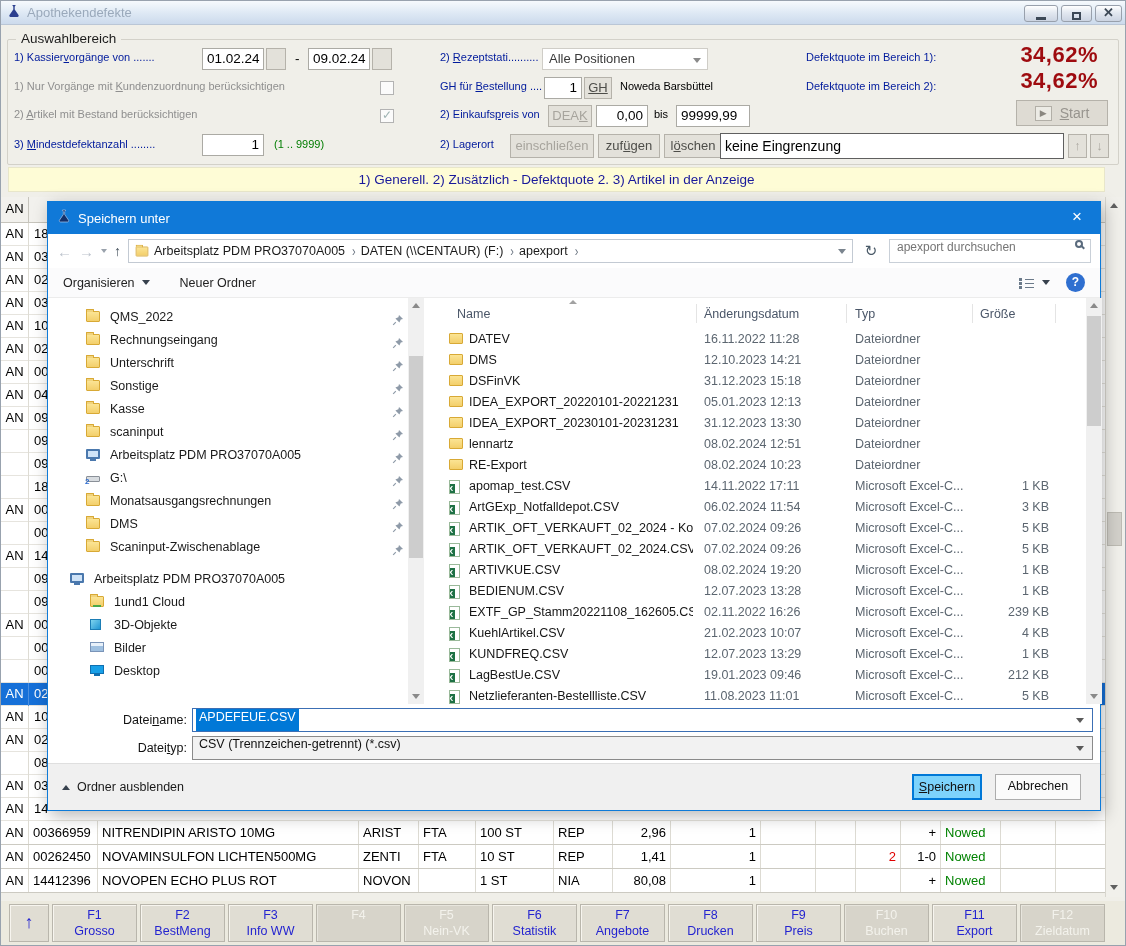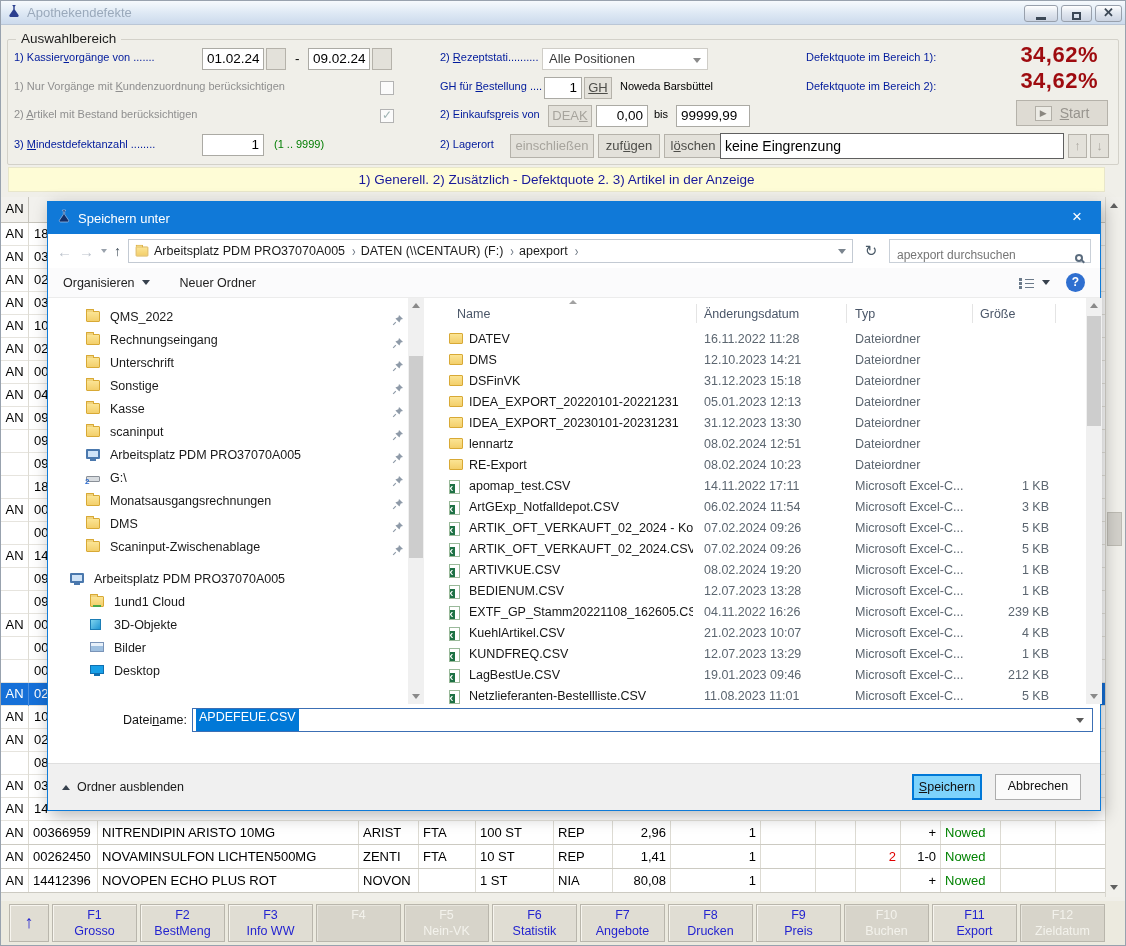--- a/index.html
+++ b/index.html
@@ -94,21 +94,21 @@
   .dlg-close{position:absolute;right:0;top:0;width:46px;height:32px;color:#fff;font-size:17px;text-align:center;line-height:30px}
   .dlg-address{position:absolute;top:32px;left:0;right:0;height:34px;background:#fff;display:flex;align-items:center;padding:0 9px;gap:7px}
   .nav-arrow{color:#bcc3cc;font-size:15px;line-height:1}
   .up-arrow{color:#3e4a56;font-size:14px;line-height:1}
   .mini-caret{width:0;height:0;border-left:3.5px solid transparent;border-right:3.5px solid transparent;border-top:4px solid #9aa2ac}
   .breadcrumb{flex:1;height:24px;border:1px solid #c3cad3;display:flex;align-items:center;padding:0 6px;gap:5px;overflow:hidden}
   .crumb{display:flex;align-items:center;gap:7px;font-size:12.5px;color:#1a1a1a;white-space:nowrap}
   .crumb .sep{color:#6a7480;font-size:11px;transform:scaleY(1.3)}
   .bc-caret{margin-left:auto;width:0;height:0;border-left:4px solid transparent;border-right:4px solid transparent;border-top:5px solid #7a848e}
   .refresh{width:22px;height:24px;color:#4a5a68;font-size:15px;text-align:center;line-height:23px}
-  .searchbox{width:202px;height:24px;border:1px solid #c9d0d8;display:flex;align-items:flex-end;padding:0 7px}
+  .searchbox{width:202px;height:24px;border:1px solid #c9d0d8;display:flex;align-items:flex-start;padding:0 7px}
   .searchbox input{border:none;outline:none;flex:1;font-size:12px;color:#444;background:transparent;font-family:"Liberation Sans",sans-serif}
   .lens{width:8px;height:8px;border:2px solid #5a6b7d;border-radius:50%;position:relative;flex:none}
   .lens::after{content:'';position:absolute;width:5px;height:2px;background:#5a6b7d;transform:rotate(45deg);right:-4px;bottom:-2px}
   .dlg-toolbar{position:absolute;top:66px;left:0;right:0;height:30px;background:#fbfbfc;border-bottom:1px solid #ececec;display:flex;align-items:center;padding:0 15px;gap:30px;font-size:12.5px;color:#222}
   .tb-item{display:flex;align-items:center;gap:7px}
   .tb-caret{width:0;height:0;border-left:4px solid transparent;border-right:4px solid transparent;border-top:5px solid #2b3granite} 
   .tb-caret,.vw-caret{width:0;height:0;border-left:4px solid transparent;border-right:4px solid transparent;border-top:5px solid #37414d}
   .tb-right{margin-left:auto;display:flex;align-items:center;gap:16px}
   .views-icon{position:relative;width:16px;height:12px}
   .views-icon::before{content:'';position:absolute;left:0;top:1px;width:3px;height:3px;background:#6b7a8a;box-shadow:0 4px 0 #6b7a8a,0 8px 0 #6b7a8a}
@@ -749,21 +749,21 @@
           <div class="file-row">
           <span class="f-icon excel"></span>
           <span class="f-name">BEDIENUM.CSV</span>
           <span class="f-date">12.07.2023 13:28</span>
           <span class="f-type">Microsoft Excel-C...</span>
           <span class="f-size">1 KB</span>
         </div>
           <div class="file-row">
           <span class="f-icon excel"></span>
           <span class="f-name">EXTF_GP_Stamm20221108_162605.CSV</span>
-          <span class="f-date">04.11.2022 16:26</span>
+          <span class="f-date">02.11.2022 16:26</span>
           <span class="f-type">Microsoft Excel-C...</span>
           <span class="f-size">239 KB</span>
         </div>
           <div class="file-row">
           <span class="f-icon excel"></span>
           <span class="f-name">KuehlArtikel.CSV</span>
           <span class="f-date">21.02.2023 10:07</span>
           <span class="f-type">Microsoft Excel-C...</span>
           <span class="f-size">4 KB</span>
         </div>
@@ -793,20 +793,27 @@
         <i class="sbu"></i>
         <span class="lst-thumb"></span>
         <i class="sbd"></i>
       </div>
     </div>
 
     <div class="dlg-row" style="top:506px">
       <span class="rlabel">Datei<u>n</u>ame:</span>
       <span class="combo2">
         <span class="sel-text">APDEFEUE.CSV</span>
+        <i class="cmb-caret"></i>
+      </span>
+    </div>
+    <div class="dlg-row" style="top:534px">
+      <span class="rlabel">Datei<u>t</u>yp:</span>
+      <span class="combo2 gray">
+        <span class="plain">CSV (Trennzeichen-getrennt) (*.csv)</span>
         <i class="cmb-caret"></i>
       </span>
     </div>
 
     <div class="dlg-footer">
       <span class="hidefold">
           <i class="fold-caret"></i>
           <span>Ordner ausblenden</span>
         </span>
       <span class="btn save"><u>S</u>peichern</span>

